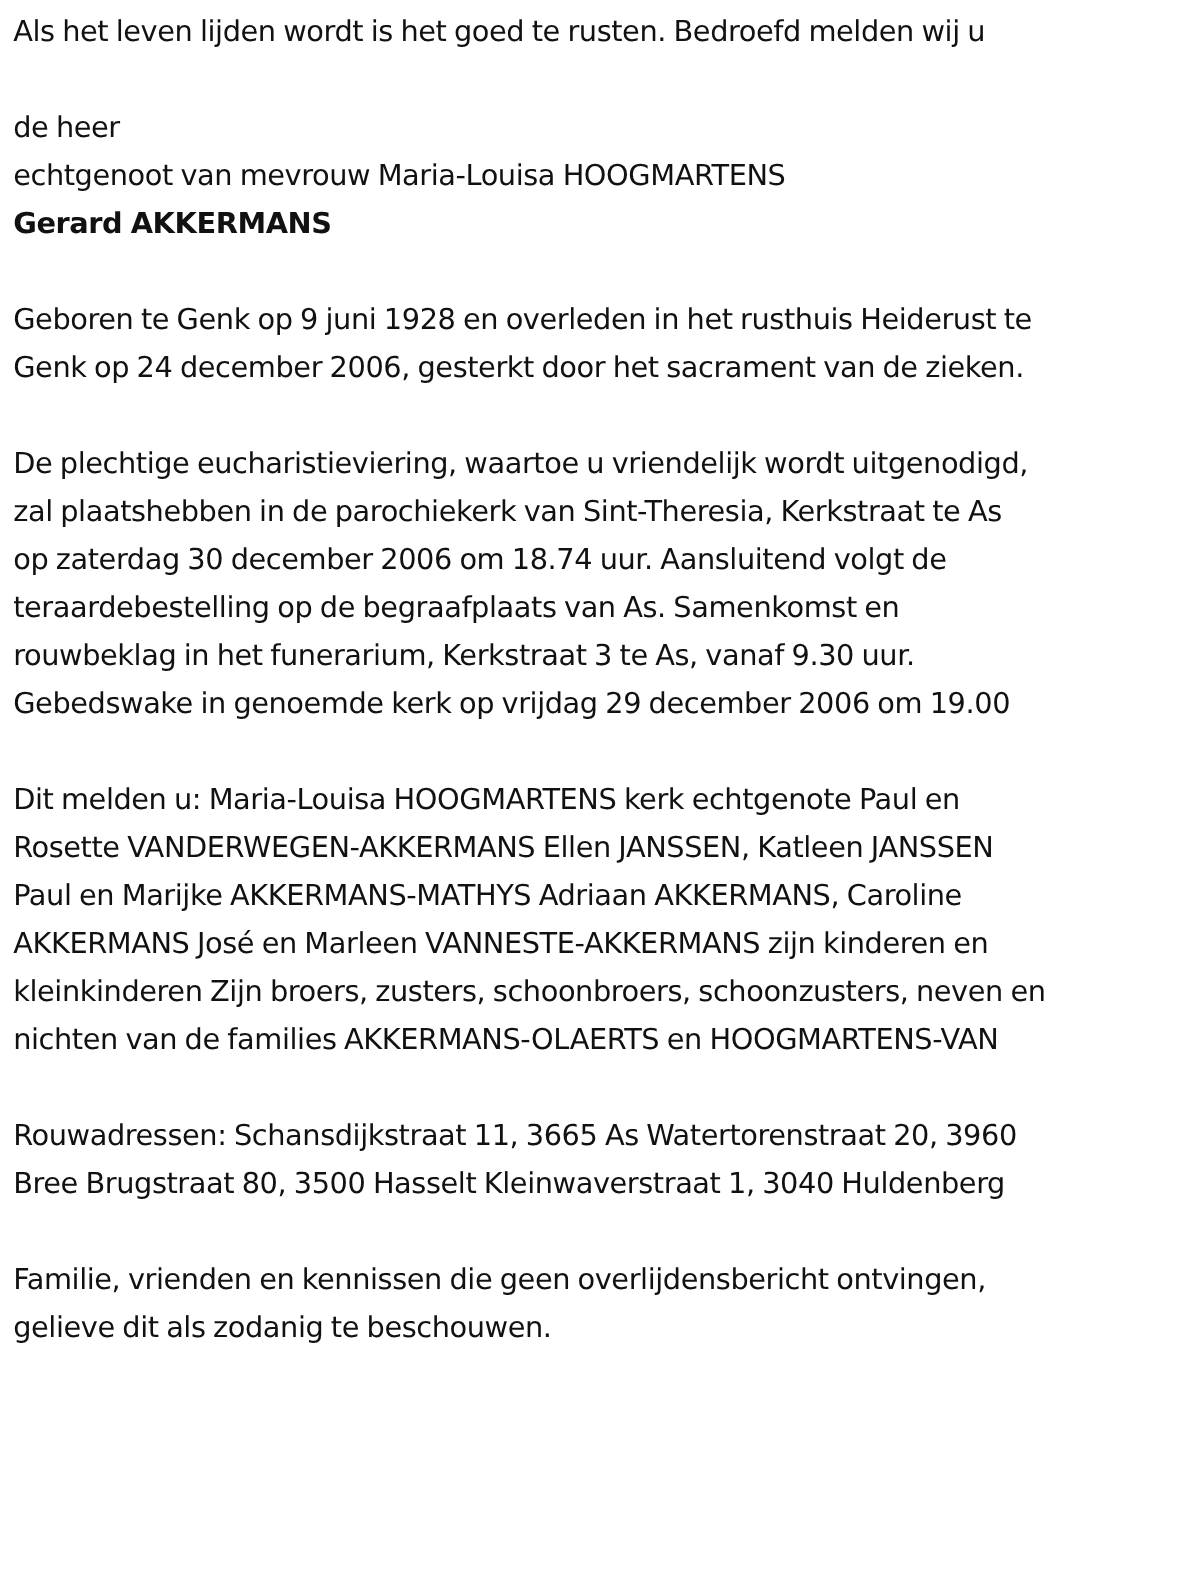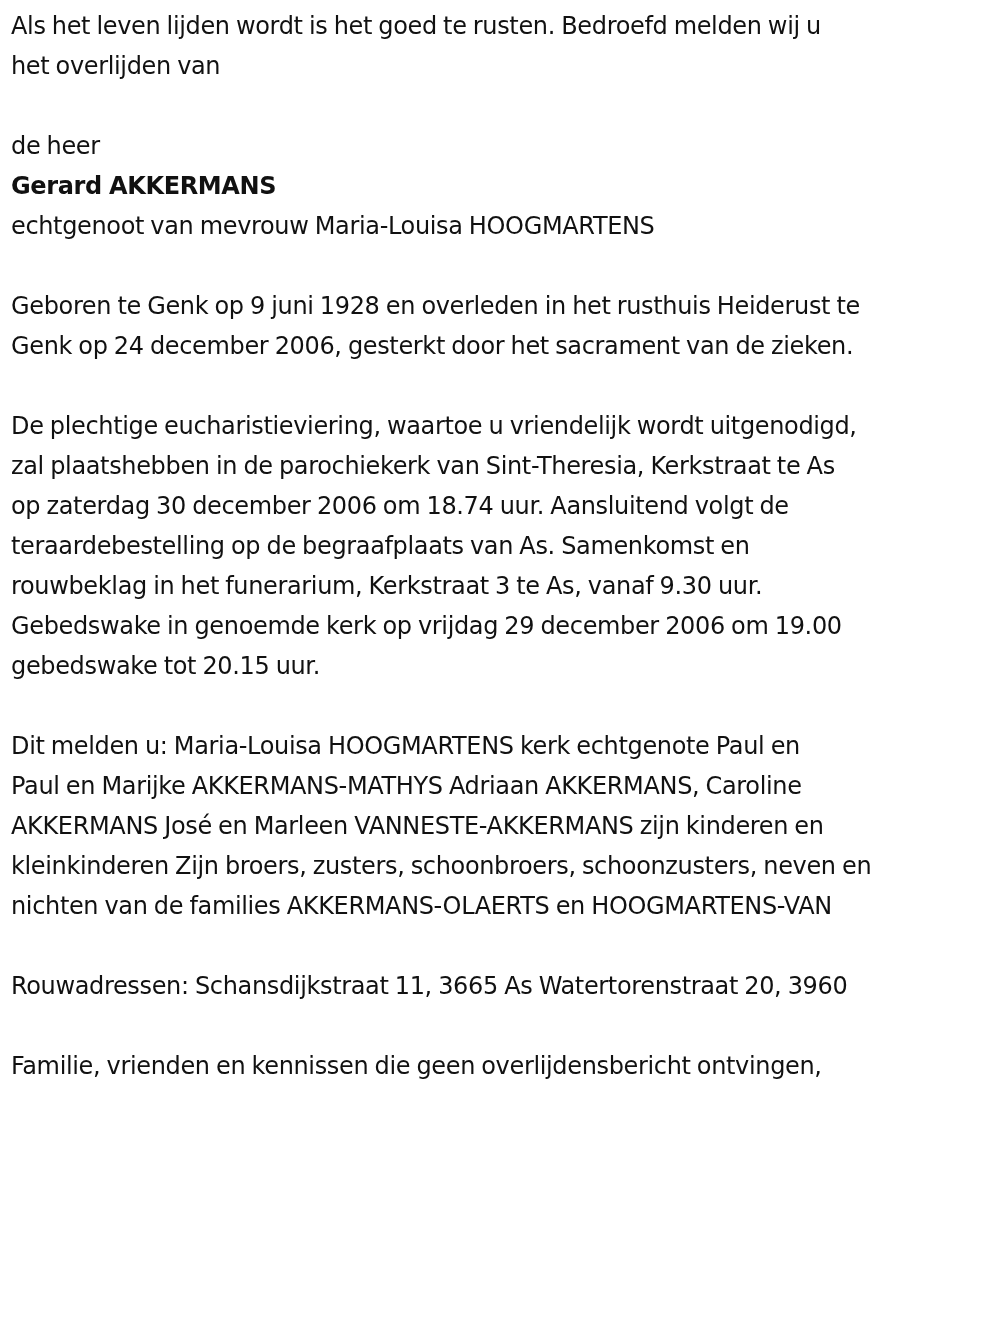--- a/index.html
+++ b/index.html
@@ -39,63 +39,64 @@
     }
     .para { display: block; }
   </style>
 </head>
 <body>
 
 <div class="doc">
 
   <div class="para">
     <span class="line">Als het leven lijden wordt is het goed te rusten. Bedroefd melden wij u</span>
-    <span class="line">het overlijden van</span>
   </div>
 
   <span class="blank"></span>
 
   <span class="line">de heer</span>
+  <span class="line">echtgenoot van mevrouw Maria-Louisa HOOGMARTENS</span>
   <span class="line bold">Gerard AKKERMANS</span>
-  <span class="line">echtgenoot van mevrouw Maria-Louisa HOOGMARTENS</span>
 
   <span class="blank"></span>
 
   <div class="para">
     <span class="line">Geboren te Genk op 9 juni 1928 en overleden in het rusthuis Heiderust te</span>
     <span class="line">Genk op 24 december 2006, gesterkt door het sacrament van de zieken.</span>
   </div>
 
   <span class="blank"></span>
 
   <div class="para">
     <span class="line">De plechtige eucharistieviering, waartoe u vriendelijk wordt uitgenodigd,</span>
     <span class="line">zal plaatshebben in de parochiekerk van Sint-Theresia, Kerkstraat te As</span>
     <span class="line">op zaterdag 30 december 2006 om 18.74 uur. Aansluitend volgt de</span>
     <span class="line">teraardebestelling op de begraafplaats van As. Samenkomst en</span>
     <span class="line">rouwbeklag in het funerarium, Kerkstraat 3 te As, vanaf 9.30 uur.</span>
     <span class="line">Gebedswake in genoemde kerk op vrijdag 29 december 2006 om 19.00</span>
-    <span class="line">gebedswake tot 20.15 uur.</span>
   </div>
 
   <span class="blank"></span>
 
   <div class="para">
     <span class="line">Dit melden u: Maria-Louisa HOOGMARTENS kerk echtgenote Paul en</span>
+    <span class="line">Rosette VANDERWEGEN-AKKERMANS Ellen JANSSEN, Katleen JANSSEN</span>
     <span class="line">Paul en Marijke AKKERMANS-MATHYS Adriaan AKKERMANS, Caroline</span>
     <span class="line">AKKERMANS José en Marleen VANNESTE-AKKERMANS zijn kinderen en</span>
     <span class="line">kleinkinderen Zijn broers, zusters, schoonbroers, schoonzusters, neven en</span>
     <span class="line">nichten van de families AKKERMANS-OLAERTS en HOOGMARTENS-VAN</span>
   </div>
 
   <span class="blank"></span>
 
   <div class="para">
     <span class="line">Rouwadressen: Schansdijkstraat 11, 3665 As Watertorenstraat 20, 3960</span>
+    <span class="line">Bree Brugstraat 80, 3500 Hasselt Kleinwaverstraat 1, 3040 Huldenberg</span>
   </div>
 
   <span class="blank"></span>
 
   <div class="para">
     <span class="line">Familie, vrienden en kennissen die geen overlijdensbericht ontvingen,</span>
+    <span class="line">gelieve dit als zodanig te beschouwen.</span>
   </div>
 
 </div>
 
 </body></html>

